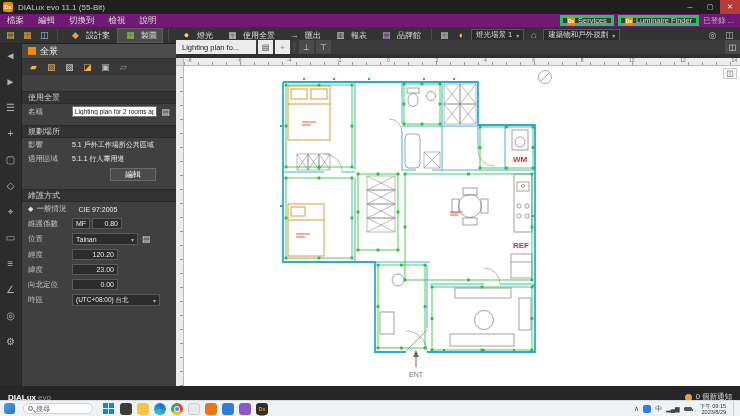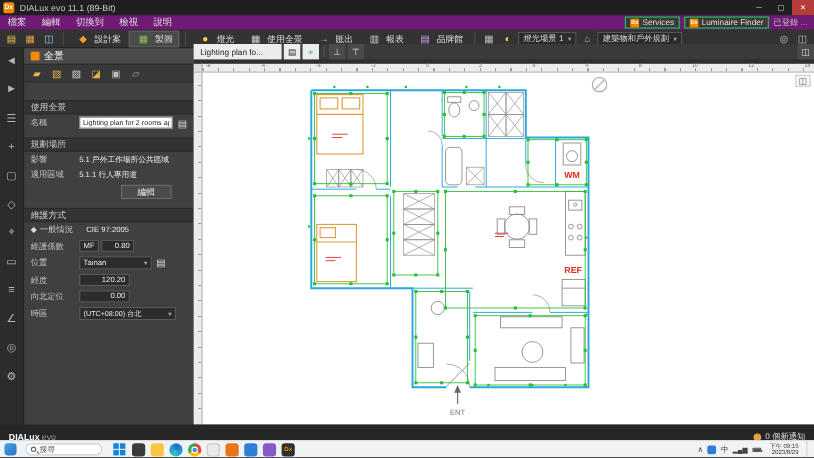--- a/index.html
+++ b/index.html
@@ -15,21 +15,21 @@
   .app-title{margin-left:5px;font-size:8px;color:#c8c8c8;white-space:nowrap;}
   .winbtns{margin-left:auto;display:flex;height:100%;}
   .winbtn{width:20px;display:flex;align-items:center;justify-content:center;color:#ccc;font-size:7px;}
   .winbtn.close{background:#b73b3b;color:#fff;}
 
   
   .menubar{position:absolute;left:0;top:14px;width:740px;height:13px;background:#701a75;
            display:flex;align-items:center;font-size:8.5px;color:#ddd;}
   .menu-item{padding:0 7px;white-space:nowrap;}
   .menu-right{margin-left:auto;display:flex;align-items:center;gap:4px;margin-right:6px;}
-  .dxchip{display:flex;align-items:center;gap:3px;background:#3a3a3a;border:1px solid #22c55e;
+  .dxchip{display:flex;align-items:center;gap:3px;background:#3a3a3a;border:3px solid #22c55e;
           height:11px;padding:0 4px;font-size:7.5px;color:#ddd;white-space:nowrap;}
   .dxbadge{width:8px;height:8px;background:#f18a00;border-radius:1px;color:#fff;font-size:5px;
            font-weight:bold;display:flex;align-items:center;justify-content:center;flex:none;}
   .login-text{font-size:7.5px;color:#bbb;white-space:nowrap;}
 
   
   .toolbar{position:absolute;left:0;top:27px;width:740px;height:17px;background:#333;
            border-bottom:1px solid #222;display:flex;align-items:center;gap:2px;padding:0 3px;
            font-size:8px;color:#ddd;}
   .tb-icon{width:15px;height:13px;display:flex;align-items:center;justify-content:center;font-size:9px;flex:none;}
@@ -136,21 +136,21 @@
   .clock{margin-left:4px;text-align:right;font-size:5.5px;line-height:6px;color:#333;white-space:nowrap;}
   .desk{width:4px;height:16px;border-left:1px solid #cfcfcf;margin-left:3px;flex:none;}
 </style>
 </head>
 <body>
 
 <div id="app">
 
   <div class="titlebar">
     <div class="app-logo">Dx</div>
-    <div class="app-title">DIALux evo 11.1  (89-Bit)</div>
+    <div class="app-title">DIALux evo 11.1  (55-Bit)</div>
     <div class="winbtns">
       <div class="winbtn">─</div>
       <div class="winbtn">▢</div>
       <div class="winbtn close">✕</div>
     </div>
   </div>
 
   <div class="menubar">
     <span class="menu-item">檔案</span>
     <span class="menu-item">編輯</span>
@@ -291,20 +291,24 @@
       <span class="lbl">位置</span>
       <div class="selbox" style="width:66px;">
         <span>Tainan</span>
         <span class="caret">▾</span>
       </div>
       <span class="row-icon">▤</span>
     </div>
     <div class="row">
       <span class="lbl">經度</span>
       <span class="numbox">120.20</span>
+    </div>
+    <div class="row">
+      <span class="lbl">緯度</span>
+      <span class="numbox">23.00</span>
     </div>
     <div class="row">
       <span class="lbl">向北定位</span>
       <span class="numbox">0.00</span>
     </div>
     <div class="row">
       <span class="lbl">時區</span>
       <div class="selbox" style="width:88px;font-size:6.5px;">
         <span>(UTC+08:00) 台北</span>
         <span class="caret">▾</span>

